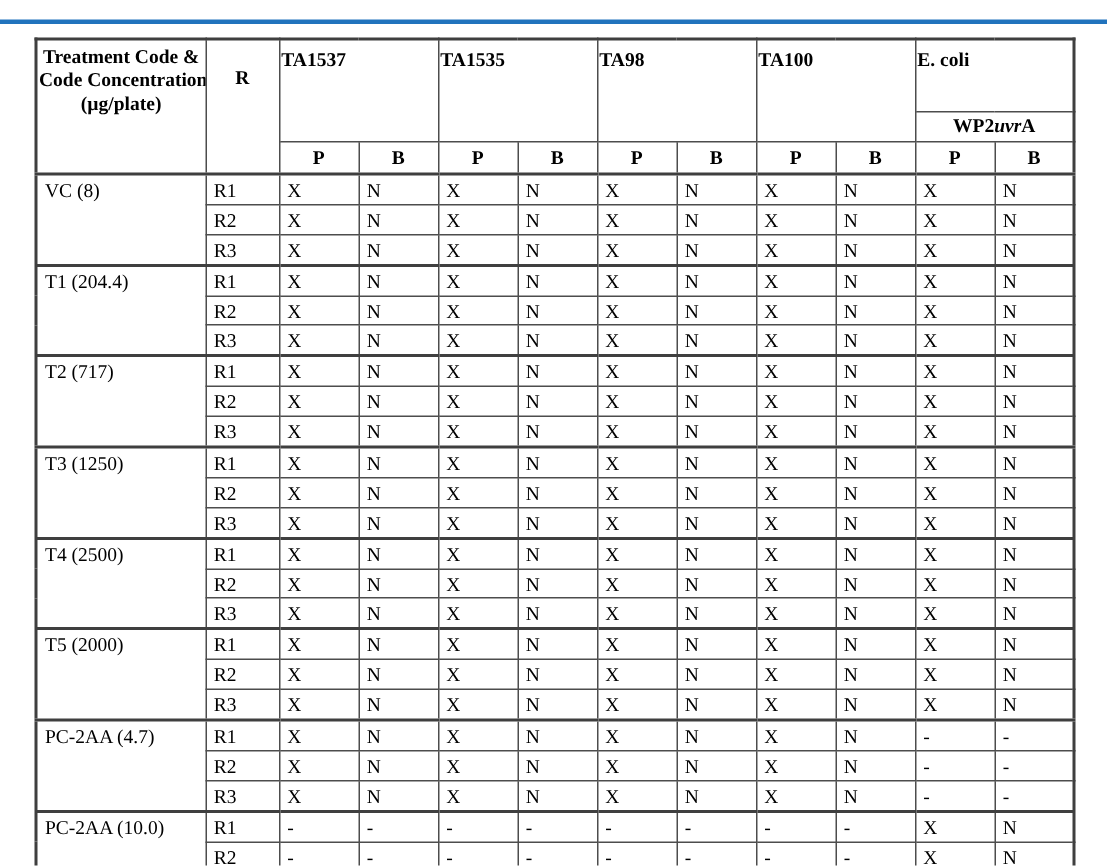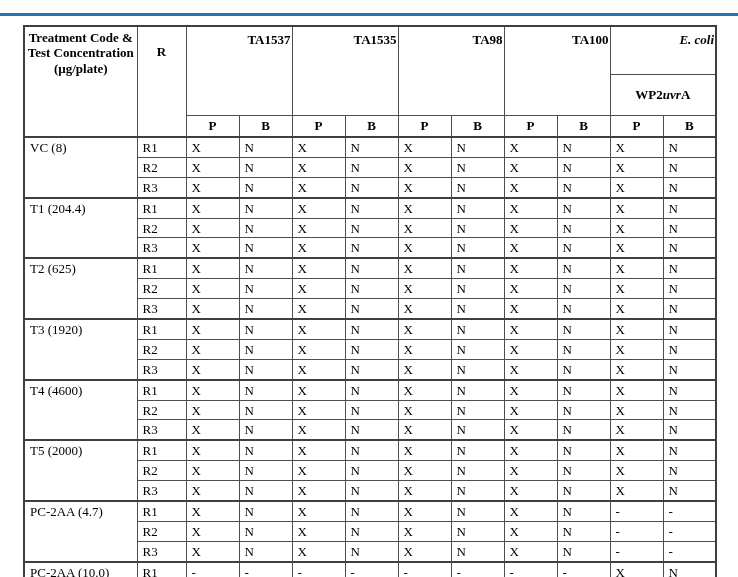--- a/index.html
+++ b/index.html
@@ -53,31 +53,29 @@
     line-height: 1.18;
     white-space: normal;
   }
   th.r-head {
     vertical-align: top;
     text-align: center;
     padding-top: 17px;
   }
   th.strain {
     vertical-align: top;
-    text-align: right;
+    text-align: left;
     padding-top: 5px;
   }
   th.strain .bi {
-    font-style: italic;
-    margin-left: 26px;
   }
   th.wp2 {
     text-align: center;
     vertical-align: middle;
-    padding: 12px 0;
+    padding: 1px 0;
   }
   th.wp2 .it { font-style: italic; }
   tr.h3 th.pb {
     text-align: center;
     vertical-align: middle;
     padding: 1px 0;
     border-bottom: 2px solid #3f3f3f;
   }
   
   tbody td {
@@ -113,21 +111,21 @@
       <col style="width:53px">
     <col style="width:53px">
       <col style="width:53px">
     <col style="width:53px">
       <col style="width:53px">
   </colgroup>
   <thead>
     <tr class="h1">
       <th class="treat-head" rowspan="3">
         <div>Treatment Code &amp;</div>
-        <div>Test Concentration</div>
+        <div>Code Concentration</div>
         <div>(µg/plate)</div>
       </th>
       <th class="r-head" rowspan="3">R</th>
       <th class="strain" colspan="2" rowspan="2">TA1537</th>
       <th class="strain" colspan="2" rowspan="2">TA1535</th>
       <th class="strain" colspan="2" rowspan="2">TA98</th>
       <th class="strain" colspan="2" rowspan="2">TA100</th>
       <th class="strain" colspan="2">
         <span class="bi">E. coli</span>
       </th>
@@ -223,101 +221,101 @@
         <td class="val-cell">X</td>
         <td class="val-cell">N</td>
         <td class="val-cell">X</td>
         <td class="val-cell">N</td>
         <td class="val-cell">X</td>
         <td class="val-cell">N</td>
         <td class="val-cell">X</td>
         <td class="val-cell">N</td>
       </tr>
       <tr class="group-start">
-        <td rowspan="3" class="treat-cell">T2 (625)</td>
-        <td class="r-cell">R1</td>
-        <td class="val-cell">X</td>
-        <td class="val-cell">N</td>
-        <td class="val-cell">X</td>
-        <td class="val-cell">N</td>
-        <td class="val-cell">X</td>
-        <td class="val-cell">N</td>
-        <td class="val-cell">X</td>
-        <td class="val-cell">N</td>
-        <td class="val-cell">X</td>
-        <td class="val-cell">N</td>
-      </tr>
-      <tr>
-        <td class="r-cell">R2</td>
-        <td class="val-cell">X</td>
-        <td class="val-cell">N</td>
-        <td class="val-cell">X</td>
-        <td class="val-cell">N</td>
-        <td class="val-cell">X</td>
-        <td class="val-cell">N</td>
-        <td class="val-cell">X</td>
-        <td class="val-cell">N</td>
-        <td class="val-cell">X</td>
-        <td class="val-cell">N</td>
-      </tr>
-      <tr>
-        <td class="r-cell">R3</td>
-        <td class="val-cell">X</td>
-        <td class="val-cell">N</td>
-        <td class="val-cell">X</td>
-        <td class="val-cell">N</td>
-        <td class="val-cell">X</td>
-        <td class="val-cell">N</td>
-        <td class="val-cell">X</td>
-        <td class="val-cell">N</td>
-        <td class="val-cell">X</td>
-        <td class="val-cell">N</td>
-      </tr>
-      <tr class="group-start">
-        <td rowspan="3" class="treat-cell">T3 (1920)</td>
-        <td class="r-cell">R1</td>
-        <td class="val-cell">X</td>
-        <td class="val-cell">N</td>
-        <td class="val-cell">X</td>
-        <td class="val-cell">N</td>
-        <td class="val-cell">X</td>
-        <td class="val-cell">N</td>
-        <td class="val-cell">X</td>
-        <td class="val-cell">N</td>
-        <td class="val-cell">X</td>
-        <td class="val-cell">N</td>
-      </tr>
-      <tr>
-        <td class="r-cell">R2</td>
-        <td class="val-cell">X</td>
-        <td class="val-cell">N</td>
-        <td class="val-cell">X</td>
-        <td class="val-cell">N</td>
-        <td class="val-cell">X</td>
-        <td class="val-cell">N</td>
-        <td class="val-cell">X</td>
-        <td class="val-cell">N</td>
-        <td class="val-cell">X</td>
-        <td class="val-cell">N</td>
-      </tr>
-      <tr>
-        <td class="r-cell">R3</td>
-        <td class="val-cell">X</td>
-        <td class="val-cell">N</td>
-        <td class="val-cell">X</td>
-        <td class="val-cell">N</td>
-        <td class="val-cell">X</td>
-        <td class="val-cell">N</td>
-        <td class="val-cell">X</td>
-        <td class="val-cell">N</td>
-        <td class="val-cell">X</td>
-        <td class="val-cell">N</td>
-      </tr>
-      <tr class="group-start">
-        <td rowspan="3" class="treat-cell">T4 (4600)</td>
+        <td rowspan="3" class="treat-cell">T2 (717)</td>
+        <td class="r-cell">R1</td>
+        <td class="val-cell">X</td>
+        <td class="val-cell">N</td>
+        <td class="val-cell">X</td>
+        <td class="val-cell">N</td>
+        <td class="val-cell">X</td>
+        <td class="val-cell">N</td>
+        <td class="val-cell">X</td>
+        <td class="val-cell">N</td>
+        <td class="val-cell">X</td>
+        <td class="val-cell">N</td>
+      </tr>
+      <tr>
+        <td class="r-cell">R2</td>
+        <td class="val-cell">X</td>
+        <td class="val-cell">N</td>
+        <td class="val-cell">X</td>
+        <td class="val-cell">N</td>
+        <td class="val-cell">X</td>
+        <td class="val-cell">N</td>
+        <td class="val-cell">X</td>
+        <td class="val-cell">N</td>
+        <td class="val-cell">X</td>
+        <td class="val-cell">N</td>
+      </tr>
+      <tr>
+        <td class="r-cell">R3</td>
+        <td class="val-cell">X</td>
+        <td class="val-cell">N</td>
+        <td class="val-cell">X</td>
+        <td class="val-cell">N</td>
+        <td class="val-cell">X</td>
+        <td class="val-cell">N</td>
+        <td class="val-cell">X</td>
+        <td class="val-cell">N</td>
+        <td class="val-cell">X</td>
+        <td class="val-cell">N</td>
+      </tr>
+      <tr class="group-start">
+        <td rowspan="3" class="treat-cell">T3 (1250)</td>
+        <td class="r-cell">R1</td>
+        <td class="val-cell">X</td>
+        <td class="val-cell">N</td>
+        <td class="val-cell">X</td>
+        <td class="val-cell">N</td>
+        <td class="val-cell">X</td>
+        <td class="val-cell">N</td>
+        <td class="val-cell">X</td>
+        <td class="val-cell">N</td>
+        <td class="val-cell">X</td>
+        <td class="val-cell">N</td>
+      </tr>
+      <tr>
+        <td class="r-cell">R2</td>
+        <td class="val-cell">X</td>
+        <td class="val-cell">N</td>
+        <td class="val-cell">X</td>
+        <td class="val-cell">N</td>
+        <td class="val-cell">X</td>
+        <td class="val-cell">N</td>
+        <td class="val-cell">X</td>
+        <td class="val-cell">N</td>
+        <td class="val-cell">X</td>
+        <td class="val-cell">N</td>
+      </tr>
+      <tr>
+        <td class="r-cell">R3</td>
+        <td class="val-cell">X</td>
+        <td class="val-cell">N</td>
+        <td class="val-cell">X</td>
+        <td class="val-cell">N</td>
+        <td class="val-cell">X</td>
+        <td class="val-cell">N</td>
+        <td class="val-cell">X</td>
+        <td class="val-cell">N</td>
+        <td class="val-cell">X</td>
+        <td class="val-cell">N</td>
+      </tr>
+      <tr class="group-start">
+        <td rowspan="3" class="treat-cell">T4 (2500)</td>
         <td class="r-cell">R1</td>
         <td class="val-cell">X</td>
         <td class="val-cell">N</td>
         <td class="val-cell">X</td>
         <td class="val-cell">N</td>
         <td class="val-cell">X</td>
         <td class="val-cell">N</td>
         <td class="val-cell">X</td>
         <td class="val-cell">N</td>
         <td class="val-cell">X</td>

